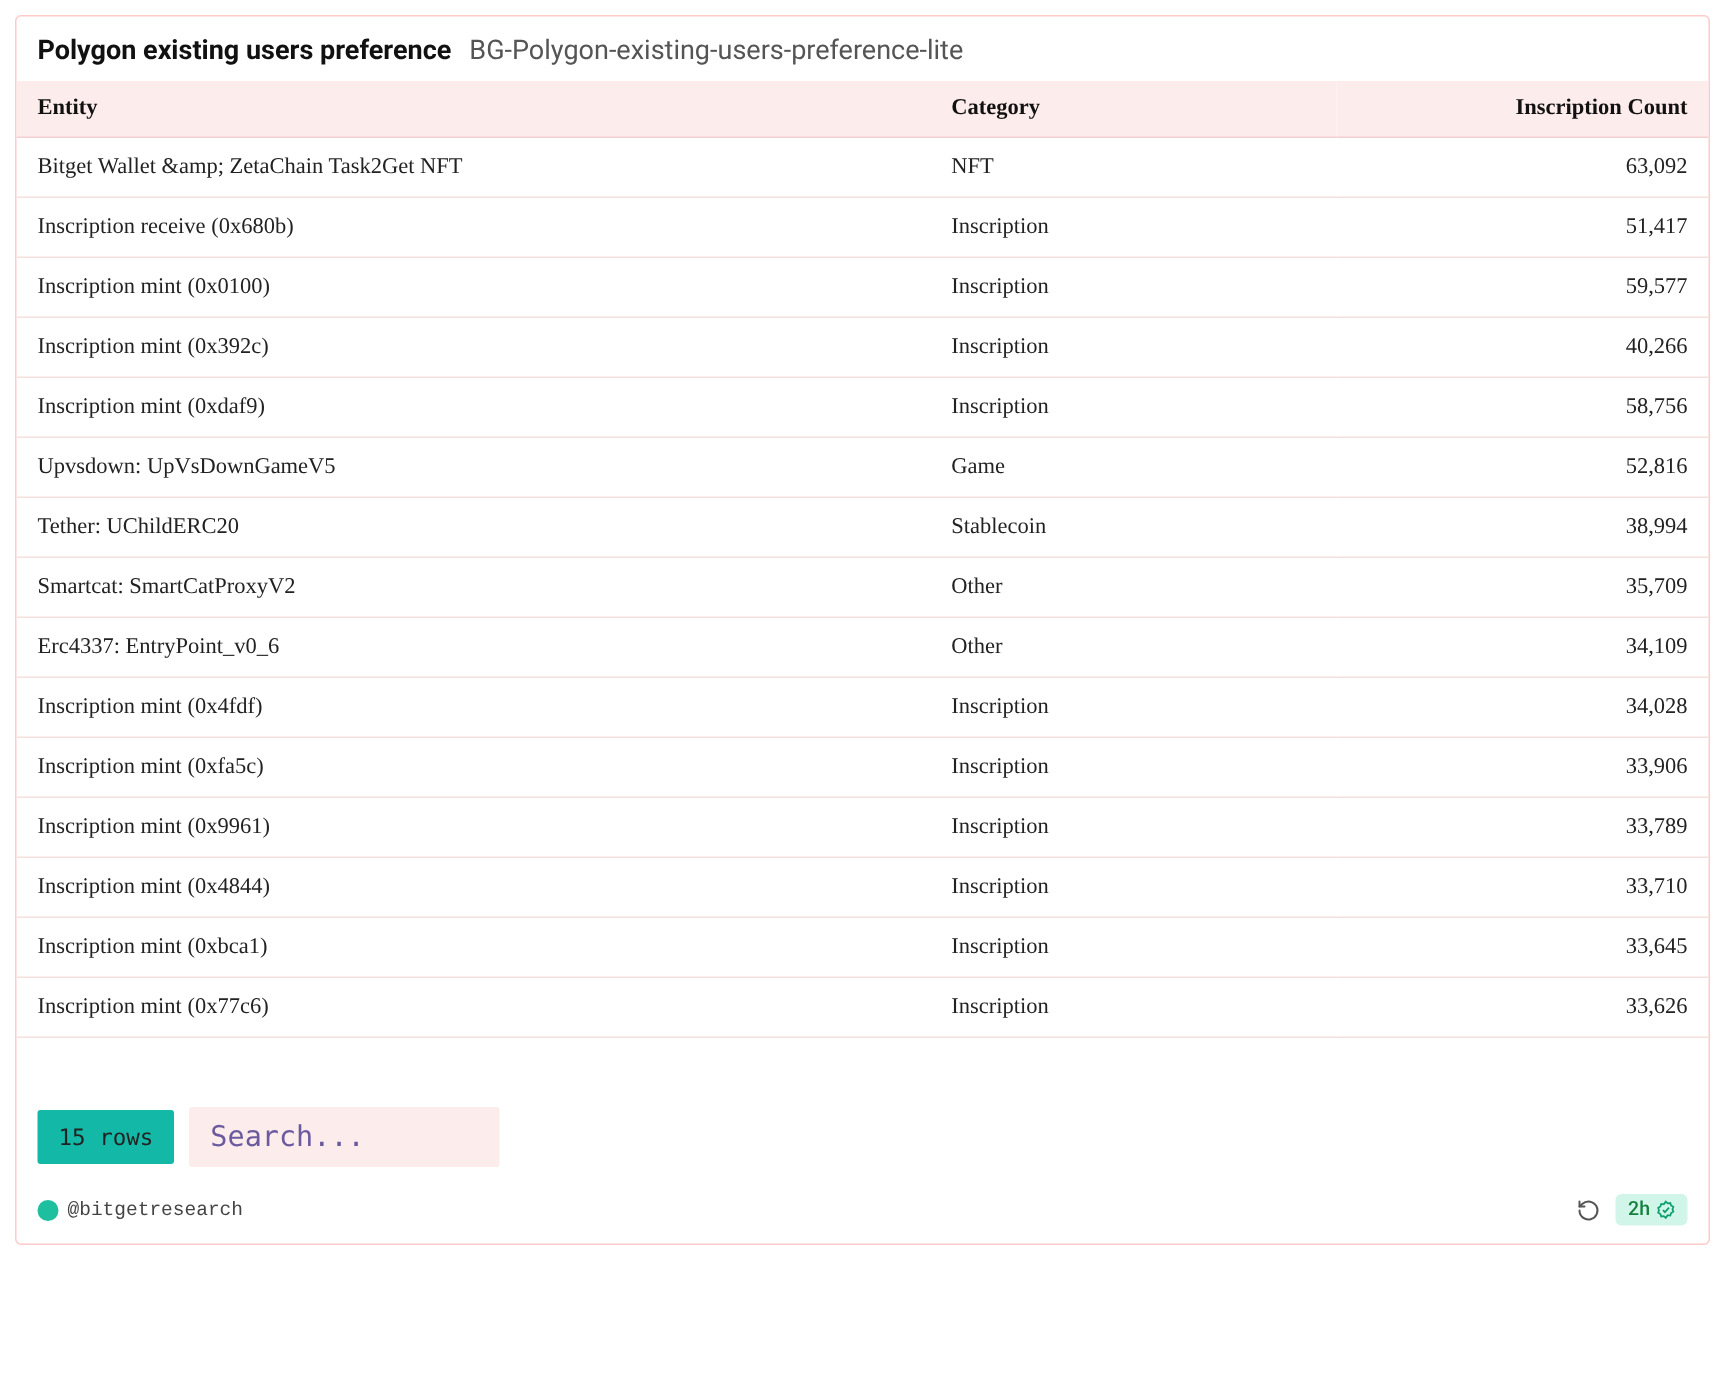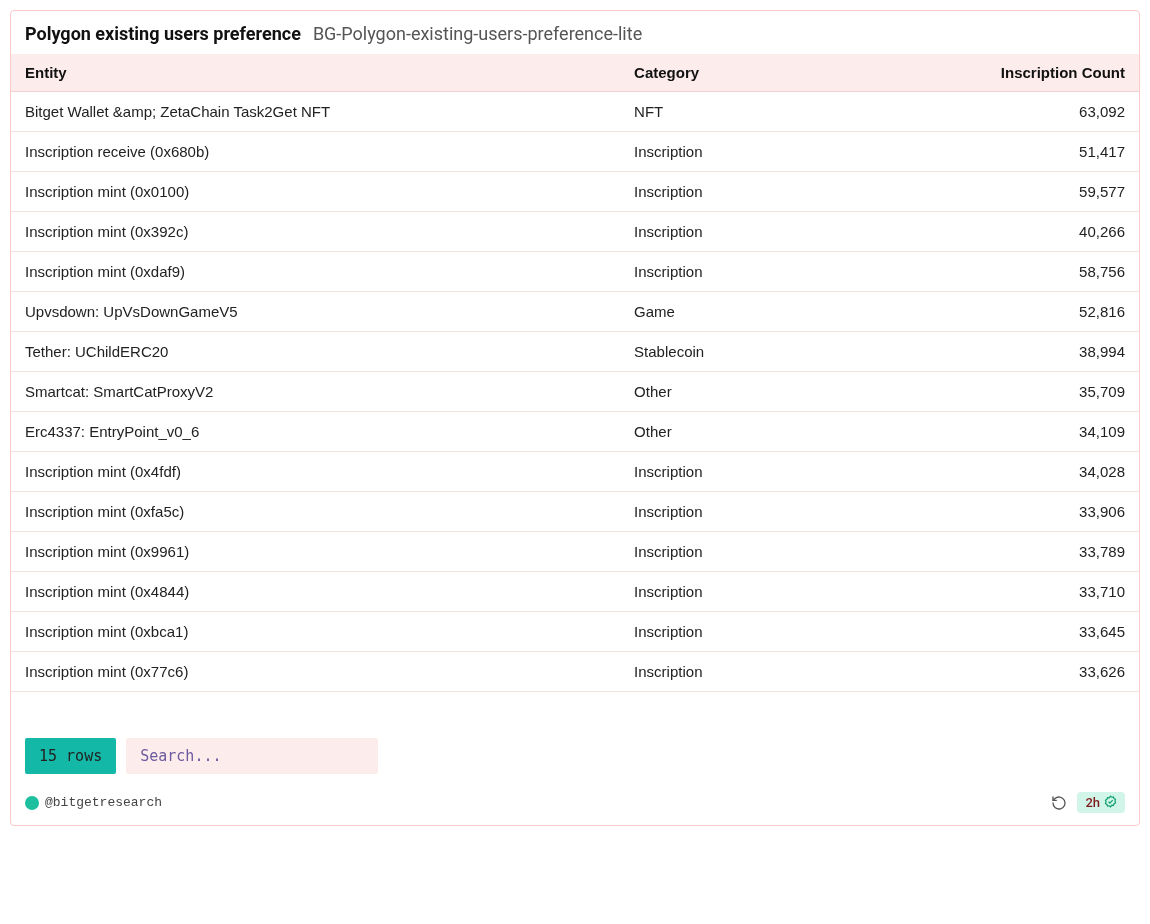--- a/index.html
+++ b/index.html
@@ -27,21 +27,21 @@
       color: #111;
     }
     .title-sub {
       font-size: 18px;
       color: #555;
       font-weight: 400;
     }
     table {
       width: 100%;
       border-collapse: collapse;
-      font-family: Liberation Sans, sans-serif;
+      font-family: Liberation Serif, serif;
       font-size: 15px;
     }
     thead tr {
       background: #fdecec;
     }
     thead th {
       text-align: left;
       font-weight: 700;
       padding: 10px 14px;
       color: #111;
@@ -76,25 +76,25 @@
       padding: 9px 14px;
       font-family: ui-monospace, "SF Mono", Menlo, Consolas, monospace;
       font-size: 15px;
       color: #222;
       border-radius: 2px;
     }
     .search-box {
       background: #fdecec;
       padding: 9px 14px;
       font-family: ui-monospace, "SF Mono", Menlo, Consolas, monospace;
-      font-size: 15px;
+      font-size: 19px;
       color: #404040;
       border: none;
       outline: none;
-      width: 252px;
+      width: 207px;
       border-radius: 2px;
     }
     .search-box::placeholder { color: #6b5a9e; }
     .bottom-bar {
       display: flex;
       align-items: center;
       justify-content: space-between;
       padding: 6px 14px 12px 14px;
     }
     .handle {
@@ -113,25 +113,26 @@
       display: inline-block;
     }
     .right-controls {
       display: flex;
       align-items: center;
       gap: 10px;
     }
     .refresh-icon svg { display: block; }
     .time-badge {
       background: #d1f5e8;
-      color: #7f1d1d;
+      color: #15803d;
       font-size: 13px;
       padding: 3px 8px;
       border-radius: 4px;
       display: flex;
+      align-items: center;
       gap: 4px;
       font-weight: 500;
     }
     .verify-icon svg { display: block; }
   </style>
 </head>
 <body>
 
 <div class="card">
 

